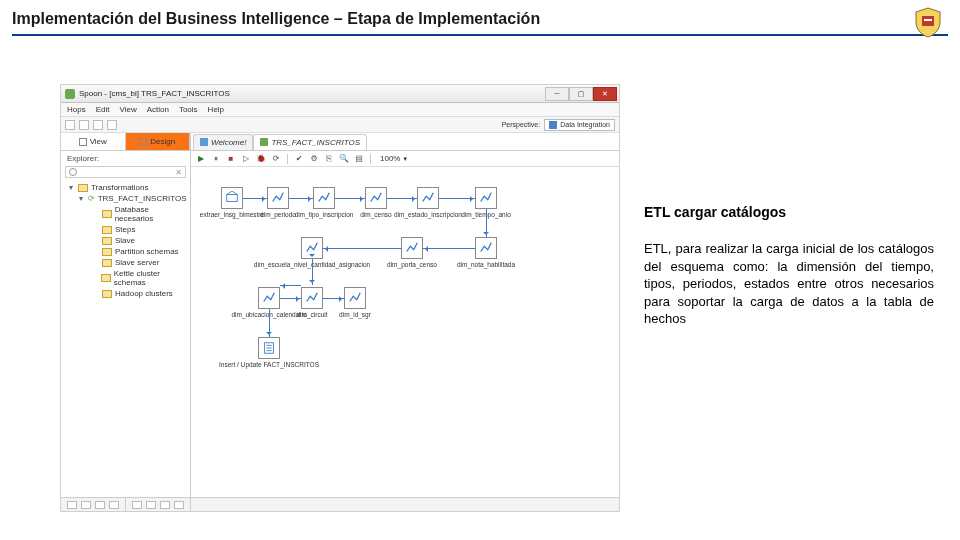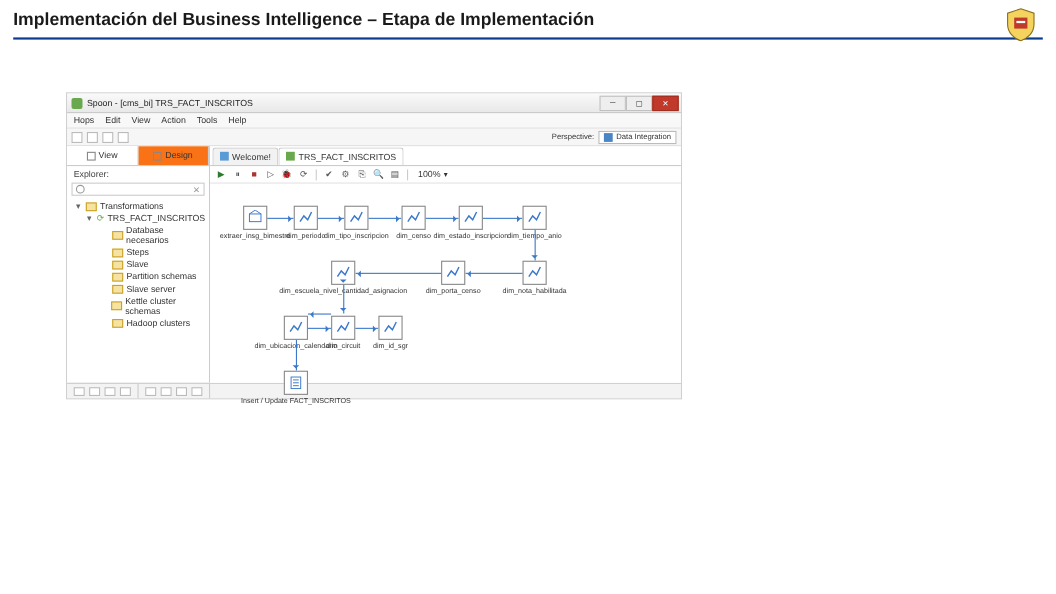--- a/index.html
+++ b/index.html
@@ -30,21 +30,21 @@
     height: 32px;
   }
   .logo svg { width: 100%; height: 100%; }
   .content {
     display: flex;
     padding: 40px 20px 0 60px;
     gap: 24px;
   }
   .screenshot {
     width: 560px;
-    height: 279px;
+    height: 428px;
     border: 1px solid #d0d0d0;
     background: #f4f4f4;
     display: flex;
     flex-direction: column;
     font-family: 'Segoe UI', Tahoma, sans-serif;
     font-size: 8px;
     color: #333;
   }
   .win-titlebar {
     height: 18px;
@@ -75,21 +75,21 @@
   .search { margin:0 4px 4px 4px; height:12px; border:1px solid #ccc; display:flex; align-items:center; padding:0 3px; gap:3px;}
   .search .sico { width:8px; height:8px; border:1px solid #999; border-radius:50%;}
   .search .x { margin-left:auto; color:#999;}
   .tree { font-size:8px; color:#333; padding:0 2px; flex:1; overflow:hidden;}
   .tnode { display:flex; align-items:center; gap:3px; padding:1px 0 1px 4px;}
   .tnode .tw { width:8px; text-align:center; color:#666;}
   .tnode.l1 { padding-left:14px;}
   .tnode.l2 { padding-left:28px;}
   .fico { width:10px; height:8px; background:#f7e3a1; border:1px solid #c9a227;}
   .rightpanel { flex:1; display:flex; flex-direction:column; background:#fff;}
-  .rtabs { height:18px; display:flex; align-items:center; border-bottom:1px solid #ccc; padding-left:2px; gap:0;}
+  .rtabs { height:18px; display:flex; align-items:center; border-bottom:1px solid #ccc; padding-left:2px; gap:0;font-style:italic;}
   .rtab { height:16px; border:1px solid #ccc; border-bottom:none; padding:0 6px; display:flex; align-items:center; gap:3px; font-size:8px; background:#f2f2f2; border-radius:3px 3px 0 0;}
   .rtab.active { background:#fff;}
   .rtab .rico { width:8px; height:8px; background:#5b9bd5;}
   .rtab.green .rico { background:#6aa84f;}
   .rtoolbar { height:16px; border-bottom:1px solid #ddd; display:flex; align-items:center; gap:3px; padding:0 4px;}
   .rtoolbar .rtb { width:12px; height:12px; display:flex; align-items:center; justify-content:center; font-size:8px; color:#555;}
   .rtoolbar .run { color:#2c7a2c;}
   .rtoolbar .stop { color:#a33;}
   .rtoolbar .sep { width:1px; height:10px; background:#ccc; margin:0 2px;}
   .zoom { font-size:8px; margin-left:4px;}
@@ -372,13 +372,17 @@
       </div>
       <div class="sb-grp">
         <div class="sb-btn"></div>
         <div class="sb-btn"></div>
         <div class="sb-btn"></div>
         <div class="sb-btn"></div>
       </div>
     </div>
   </div>
 
+  <div class="description">
+    <div class="desc-title">ETL cargar catálogos</div>
+    <div class="desc-body">ETL, para realizar la carga inicial de los catálogos del esquema como: la dimensión del tiempo, tipos, periodos, estados entre otros necesarios para soportar la carga de datos a la tabla de hechos</div>
+  </div>
 </div>
 
 </body></html>

